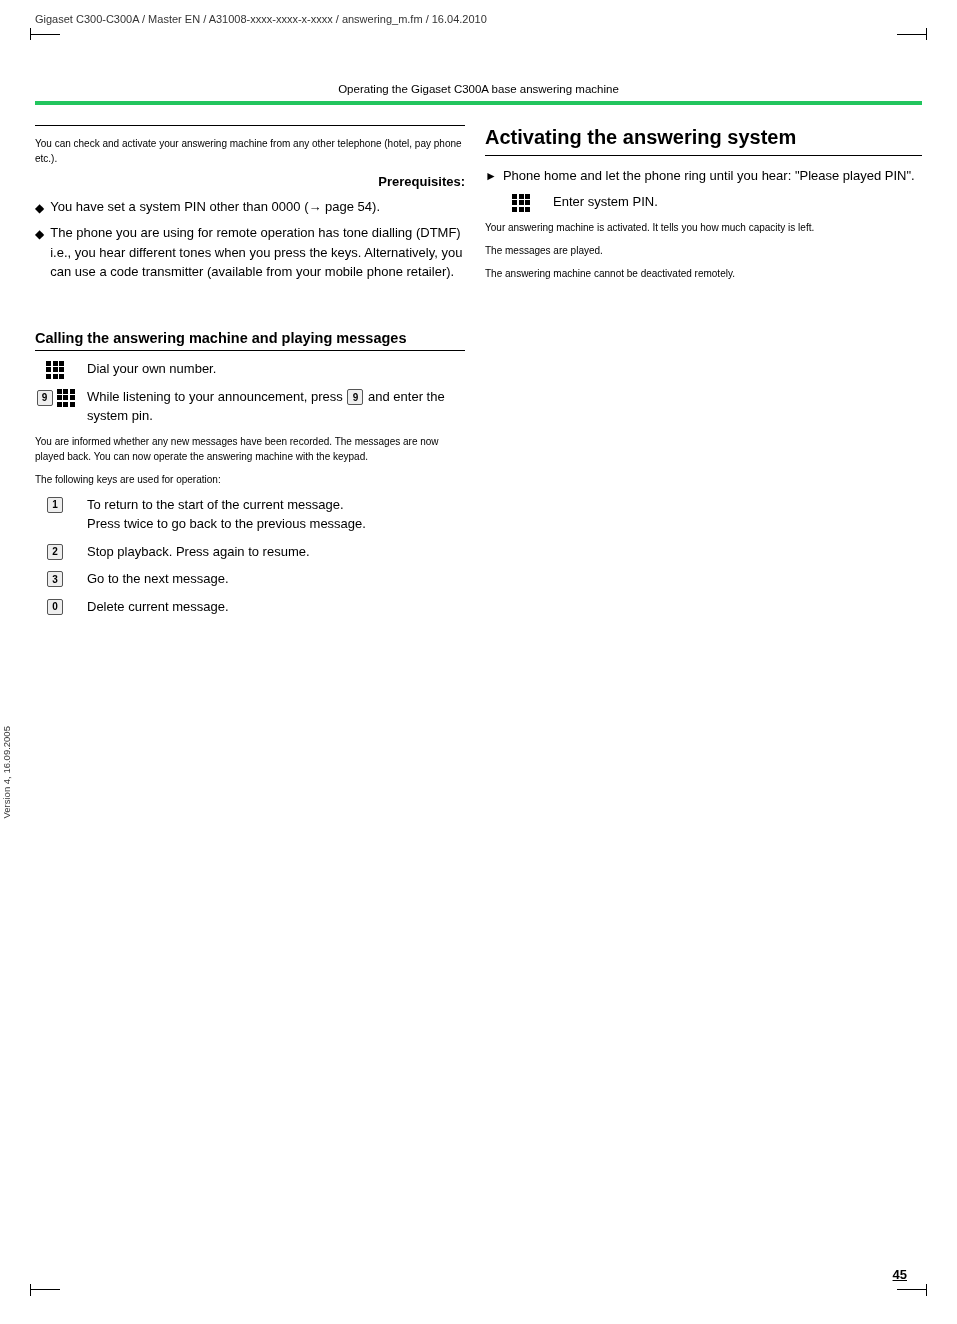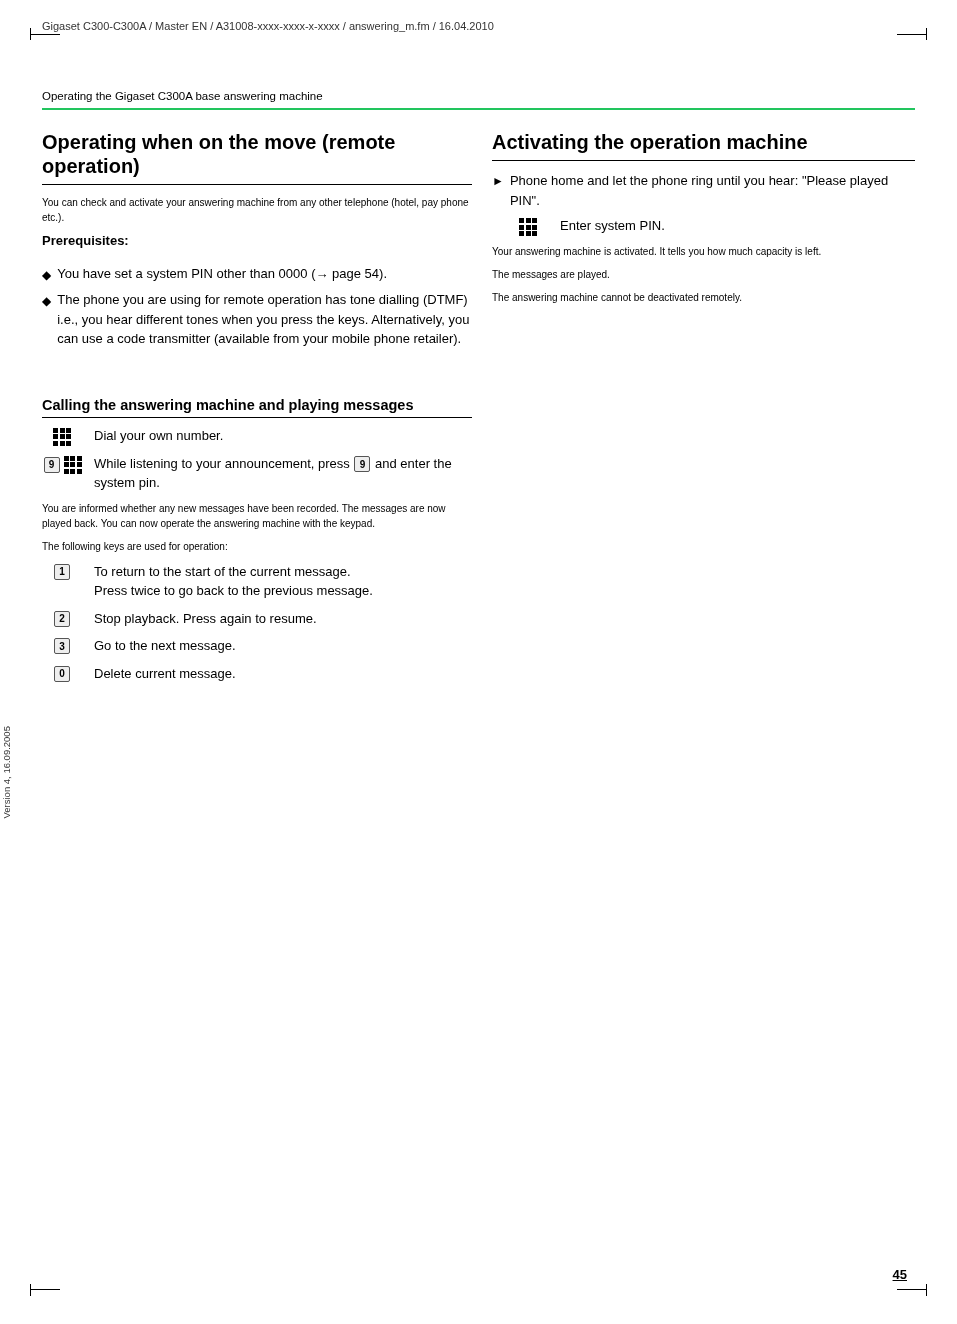--- a/index.html
+++ b/index.html
@@ -10,21 +10,21 @@
       font-size: 13px;
       color: #000;
       width: 957px;
       min-height: 1324px;
       position: relative;
     }
 
     .page-wrapper {
       width: 957px;
       min-height: 1324px;
-      padding: 12px;
+      padding: 5px;
       position: relative;
     }
 
     
     .file-path {
       font-size: 11px;
       color: #333;
       padding: 8px 30px 4px 30px;
       border-bottom: none;
     }
@@ -76,27 +76,27 @@
       position: absolute;
       top: 34px;
       right: 30px;
       width: 30px;
       height: 1px;
       background: #000;
     }
 
     
     .page-header {
-      text-align: left;
+      text-align: center;
       font-size: 11.5px;
       font-weight: normal;
       color: #000;
       padding: 14px 0 6px 0;
       margin: 0 30px;
-      border-bottom: 2px solid #22c55e;
+      border-bottom: 4px solid #22c55e;
       margin-top: 40px;
     }
 
     
     .main-content {
       display: flex;
       flex-direction: row;
       margin: 0 30px;
       padding-top: 20px;
       gap: 20px;
@@ -142,21 +142,22 @@
 
     p.body-text {
       font-size: 10px;
       line-height: 1.5;
       margin-bottom: 8px;
     }
 
     .prerequisites-label {
       font-weight: bold;
       font-size: 13px;
-      margin-bottom: 16px;
+      margin-bottom: 8px;
+      text-align: right;
     }
 
     .bullet-list {
       list-style: none;
       padding: 0;
       margin: 0 0 12px 0;
     }
 
     .bullet-list li {
       display: flex;
@@ -294,21 +295,20 @@
   <div class="bottom-rule-right"></div>
 
   <div class="file-path">Gigaset C300-C300A / Master EN / A31008-xxxx-xxxx-x-xxxx / answering_m.fm / 16.04.2010</div>
 
   <div class="page-header">Operating the Gigaset C300A base answering machine</div>
 
   <div class="main-content">
 
     <div class="left-col">
 
-      <div class="section-title">Operating when on the move (remote operation)</div>
       <hr class="section-title-divider">
 
       <p class="body-text">You can check and activate your answering machine from any other telephone (hotel, pay phone etc.).</p>
 
       <p class="prerequisites-label">Prerequisites:</p>
       <ul class="bullet-list">
         <li>
           <span class="bullet-diamond">◆</span>
           <span>You have set a system PIN other than 0000 (→&nbsp;page 54).</span>
         </li>
@@ -385,21 +385,21 @@
         <div class="instruction-icon">
           <span class="inline-key">0</span>
         </div>
         <div class="instruction-text">Delete current message.</div>
       </div>
 
     </div>
 
     <div class="right-col">
 
-      <div class="section-title">Activating the operation machine</div>
+      <div class="section-title">Activating the answering system</div>
       <hr class="section-title-divider">
 
       <div class="arrow-bullet">
         <span class="arrow">►</span>
         <span>Phone home and let the phone ring until you hear: "Please played PIN".</span>
       </div>
 
       <div class="instruction-row" style="margin-left:16px;margin-bottom:8px;">
         <div class="instruction-icon">
           <div class="kp">

